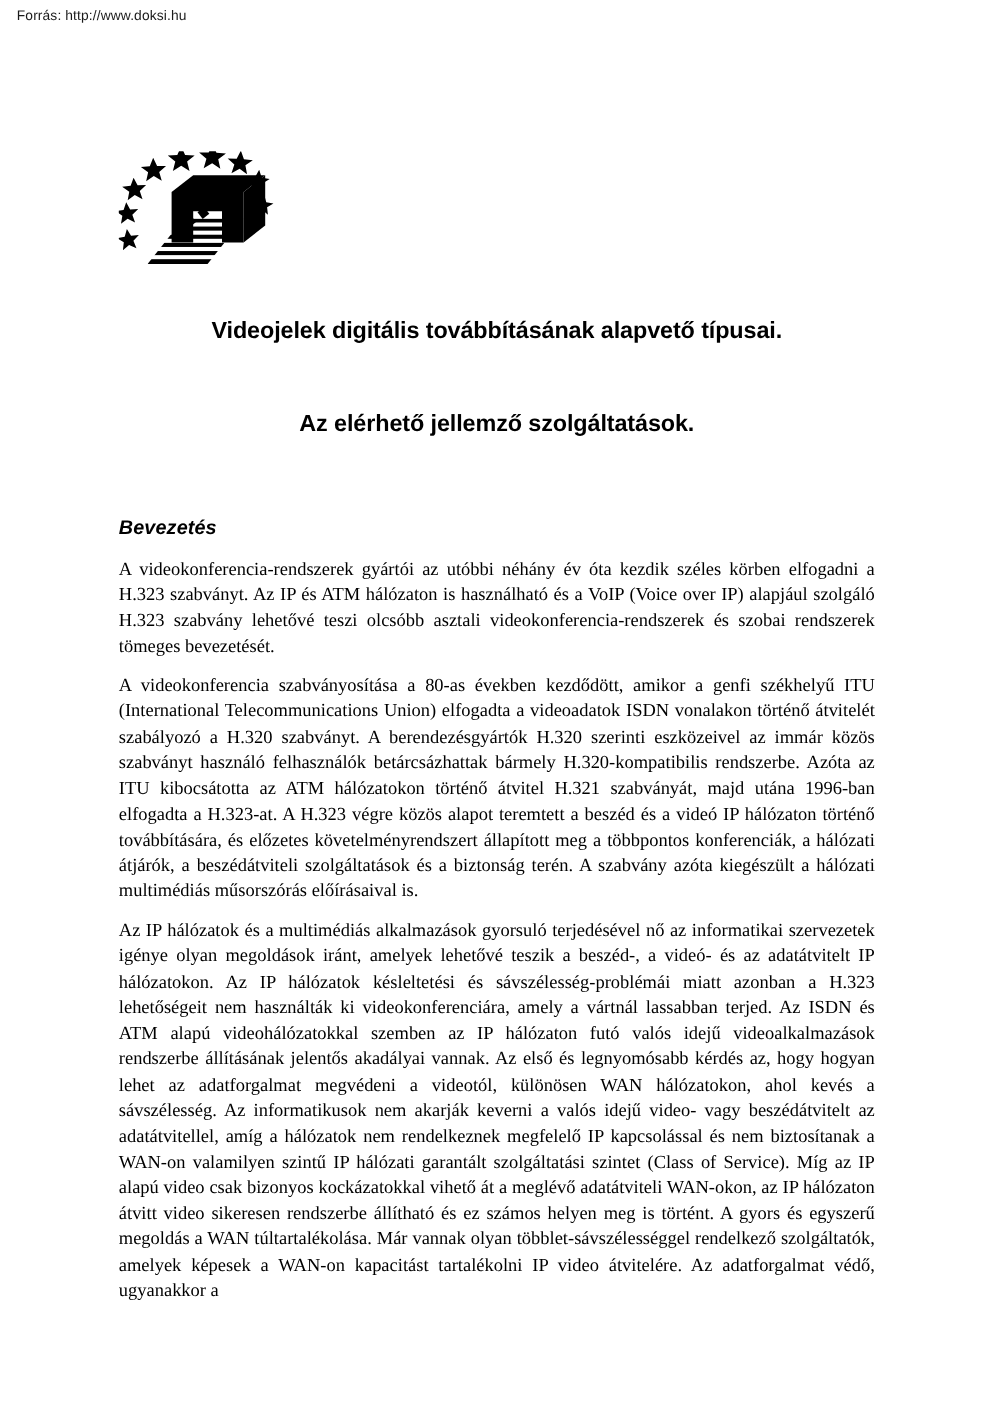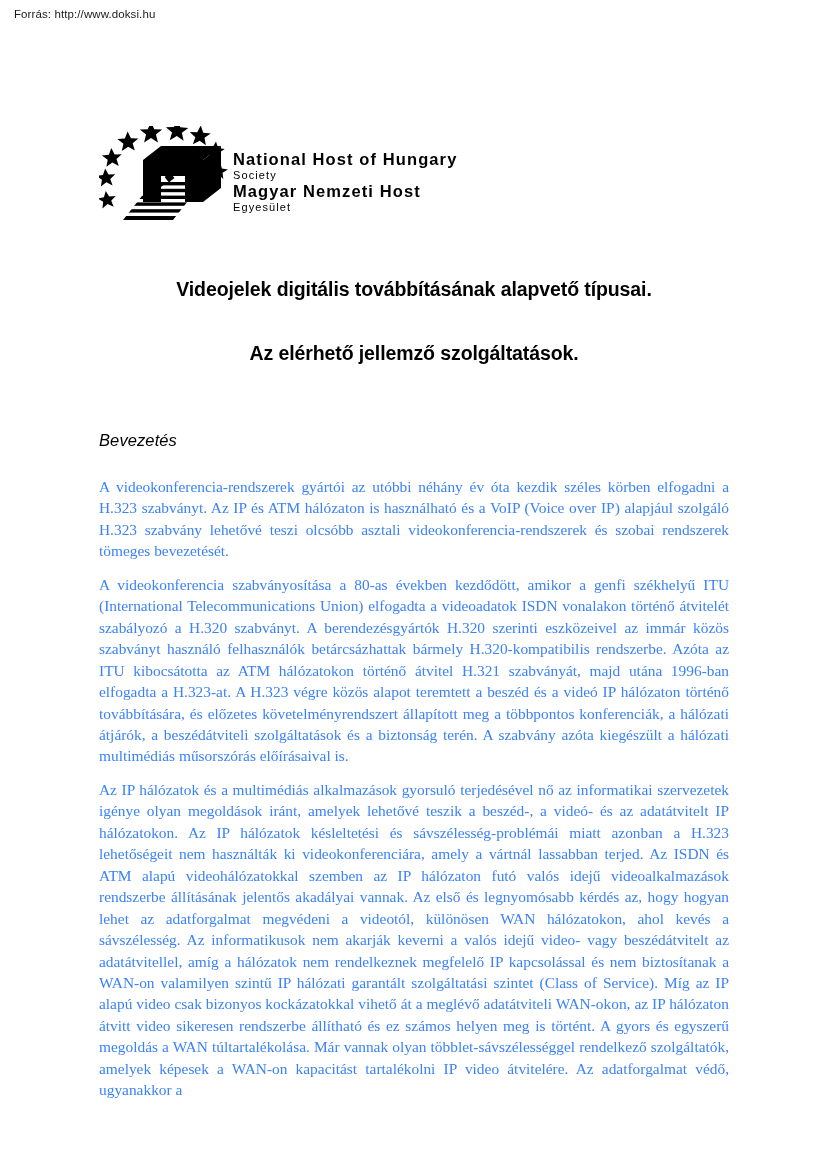--- a/index.html
+++ b/index.html
@@ -72,51 +72,51 @@
   .doc-title {
     position: absolute;
     left: 99px;
     width: 630px;
     text-align: center;
     font-family: "Liberation Sans", sans-serif;
     font-weight: bold;
     font-size: 19.5px;
     letter-spacing: -0.1px;
   }
-  .doc-title.line1 { top: 278px; }
+  .doc-title.line1 { top: 265px; }
   .doc-title.line2 { top: 331px; margin-top: 11px; }
 
   
   .section-heading {
     position: absolute;
     left: 99px;
     top: 431px;
     font-family: "Liberation Sans", sans-serif;
-    font-weight: normal;
+    font-weight: bold;
     font-style: italic;
     font-size: 16.5px;
     letter-spacing: 0.1px;
   }
 
   
   .body-column {
     position: absolute;
     left: 99px;
     top: 464px;
     width: 630px;
   }
   .body-paragraph {
     font-family: "Liberation Serif", serif;
     font-size: 15.4px;
     line-height: 21.45px;
     text-align: justify;
     text-justify: inter-word;
-    margin: 12px 0 11px 0;
+    margin: 0 0 11px 0;
     hyphens: manual;
-    color: #3b82f6;
+    color: #000000;
   }
   .body-paragraph:last-child { margin-bottom: 0; font-family: Liberation Serif, serif; }
 </style>
 </head>
 <body>
 
 <div class="source-header">Forrás: http://www.doksi.hu</div>
 
 <div class="logo-block">
 
@@ -162,26 +162,20 @@
       </g>
 
       <g fill="#000">
         <rect x="56" y="55" width="7" height="7" transform="rotate(-38 59.5 58.5)"></rect>
         <rect x="67" y="48" width="7" height="7" transform="rotate(-38 70.5 51.5)"></rect>
         <rect x="78" y="41" width="7" height="7" transform="rotate(-38 81.5 44.5)"></rect>
       </g>
     </svg>
   </div>
 
-  <div class="logo-text">
-    <div class="logo-line-major">National Host of Hungary</div>
-    <div class="logo-line-minor">Society</div>
-    <div class="logo-line-major">Magyar Nemzeti Host</div>
-    <div class="logo-line-minor">Egyesület</div>
-  </div>
 </div>
 
 <div class="doc-title line1">Videojelek digitális továbbításának alapvető típusai.</div>
 <div class="doc-title line2">Az elérhető jellemző szolgáltatások.</div>
 
 <div class="section-heading">Bevezetés</div>
 
 <div class="body-column">
   <p class="body-paragraph">A videokonferencia-rendszerek gyártói az utóbbi néhány év óta kezdik széles körben elfogadni a H.323 szabványt. Az IP és ATM hálózaton is használható és a VoIP (Voice over IP) alapjául szolgáló H.323 szabvány lehetővé teszi olcsóbb asztali videokonferencia-rendszerek és szobai rendszerek tömeges bevezetését.</p>
   <p class="body-paragraph">A videokonferencia szabványosítása a 80-as években kezdődött, amikor a genfi székhelyű ITU (International Telecommunications Union) elfogadta a videoadatok ISDN vonalakon történő átvitelét szabályozó a H.320 szabványt. A berendezésgyártók H.320 szerinti eszközeivel az immár közös szabványt használó felhasználók betárcsázhattak bármely H.320-kompatibilis rendszerbe. Azóta az ITU kibocsátotta az ATM hálózatokon történő átvitel H.321 szabványát, majd utána 1996-ban elfogadta a H.323-at. A H.323 végre közös alapot teremtett a beszéd és a videó IP hálózaton történő továbbítására, és előzetes követelményrendszert állapított meg a többpontos konferenciák, a hálózati átjárók, a beszédátviteli szolgáltatások és a biztonság terén. A szabvány azóta kiegészült a hálózati multimédiás műsorszórás előírásaival is.</p>

